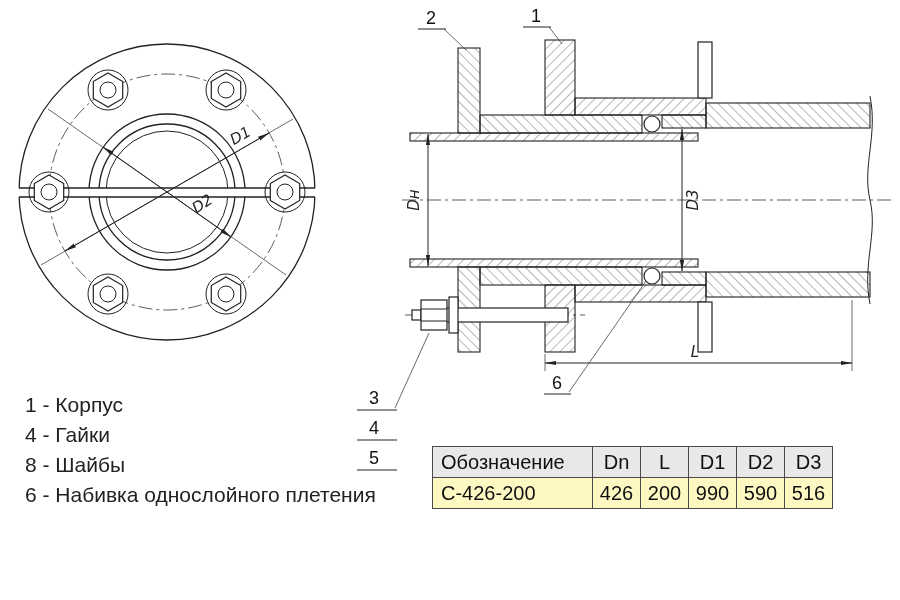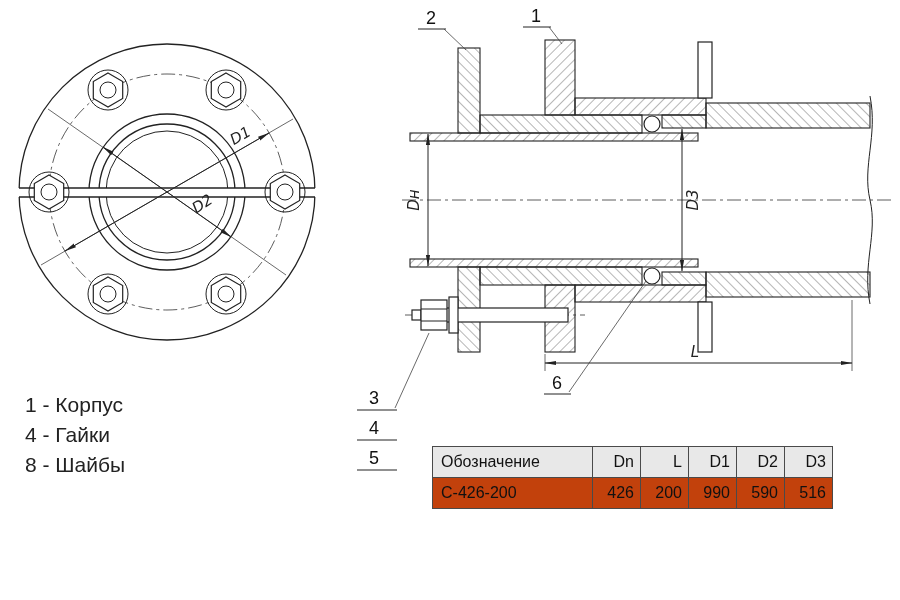--- a/index.html
+++ b/index.html
@@ -22,29 +22,29 @@
   .hat  { fill:url(#h1); stroke:#222; stroke-width:1.1; }
   .hat2 { fill:url(#h2); stroke:#222; stroke-width:1.1; }
   text.dimlbl { font:italic 15px "DejaVu Sans", sans-serif; fill:#222; }
   text.co { font:18px "Liberation Sans", sans-serif; fill:#111; }
 
   .legend { position:absolute; left:25px; top:390px; font-size:21px; color:#222; }
   .legend-item { line-height:30px; white-space:nowrap; }
 
   .spec-table {
     position:absolute; left:432px; top:446px;
-    border-collapse:collapse; font-size:16px; color:#111;
-    background:#c2410c;
+    border-collapse:collapse; font-size:20px; color:#111;
+    background:#fef9c3;
   }
   .spec-table th, .spec-table td {
     border:1px solid #4a4a4a; height:31px; padding:0 6px; font-weight:400;
   }
   .spec-table th { background:#e8e8e8; }
   .col-name { width:160px; text-align:left; padding-left:8px !important; }
-  .col-num  { width:48px; text-align:right; }
+  .col-num  { width:48px; text-align:center; }
 </style>
 </head>
 <body>
 
 <svg class="drawing" width="900" height="600" viewBox="0 0 900 600" xmlns="http://www.w3.org/2000/svg">
   <defs>
     <pattern id="h1" patternUnits="userSpaceOnUse" width="7" height="7" patternTransform="rotate(45)">
       <line x1="0" y1="0" x2="0" y2="7" stroke="#6d6d6d" stroke-width="1"></line>
     </pattern>
     <pattern id="h2" patternUnits="userSpaceOnUse" width="7" height="7" patternTransform="rotate(-45)">
@@ -185,20 +185,21 @@
       <line class="lnt" x1="544" y1="394" x2="571" y2="394"></line>
       <line class="thin" x1="569" y1="392" x2="646" y2="281"></line>
     </g>
   </g>
 </svg>
 
 <div class="legend">
   <div class="legend-item">1 - Корпус</div>
   <div class="legend-item">4 - Гайки</div>
   <div class="legend-item">8 - Шайбы</div>
+  <div class="legend-item">6 - Набивка однослойного плетения</div>
 </div>
 
 <table class="spec-table">
   <thead>
     <tr>
       <th class="col-name">Обозначение</th>
       <th class="col-num">Dn</th>
       <th class="col-num">L</th>
       <th class="col-num">D1</th>
       <th class="col-num">D2</th>

